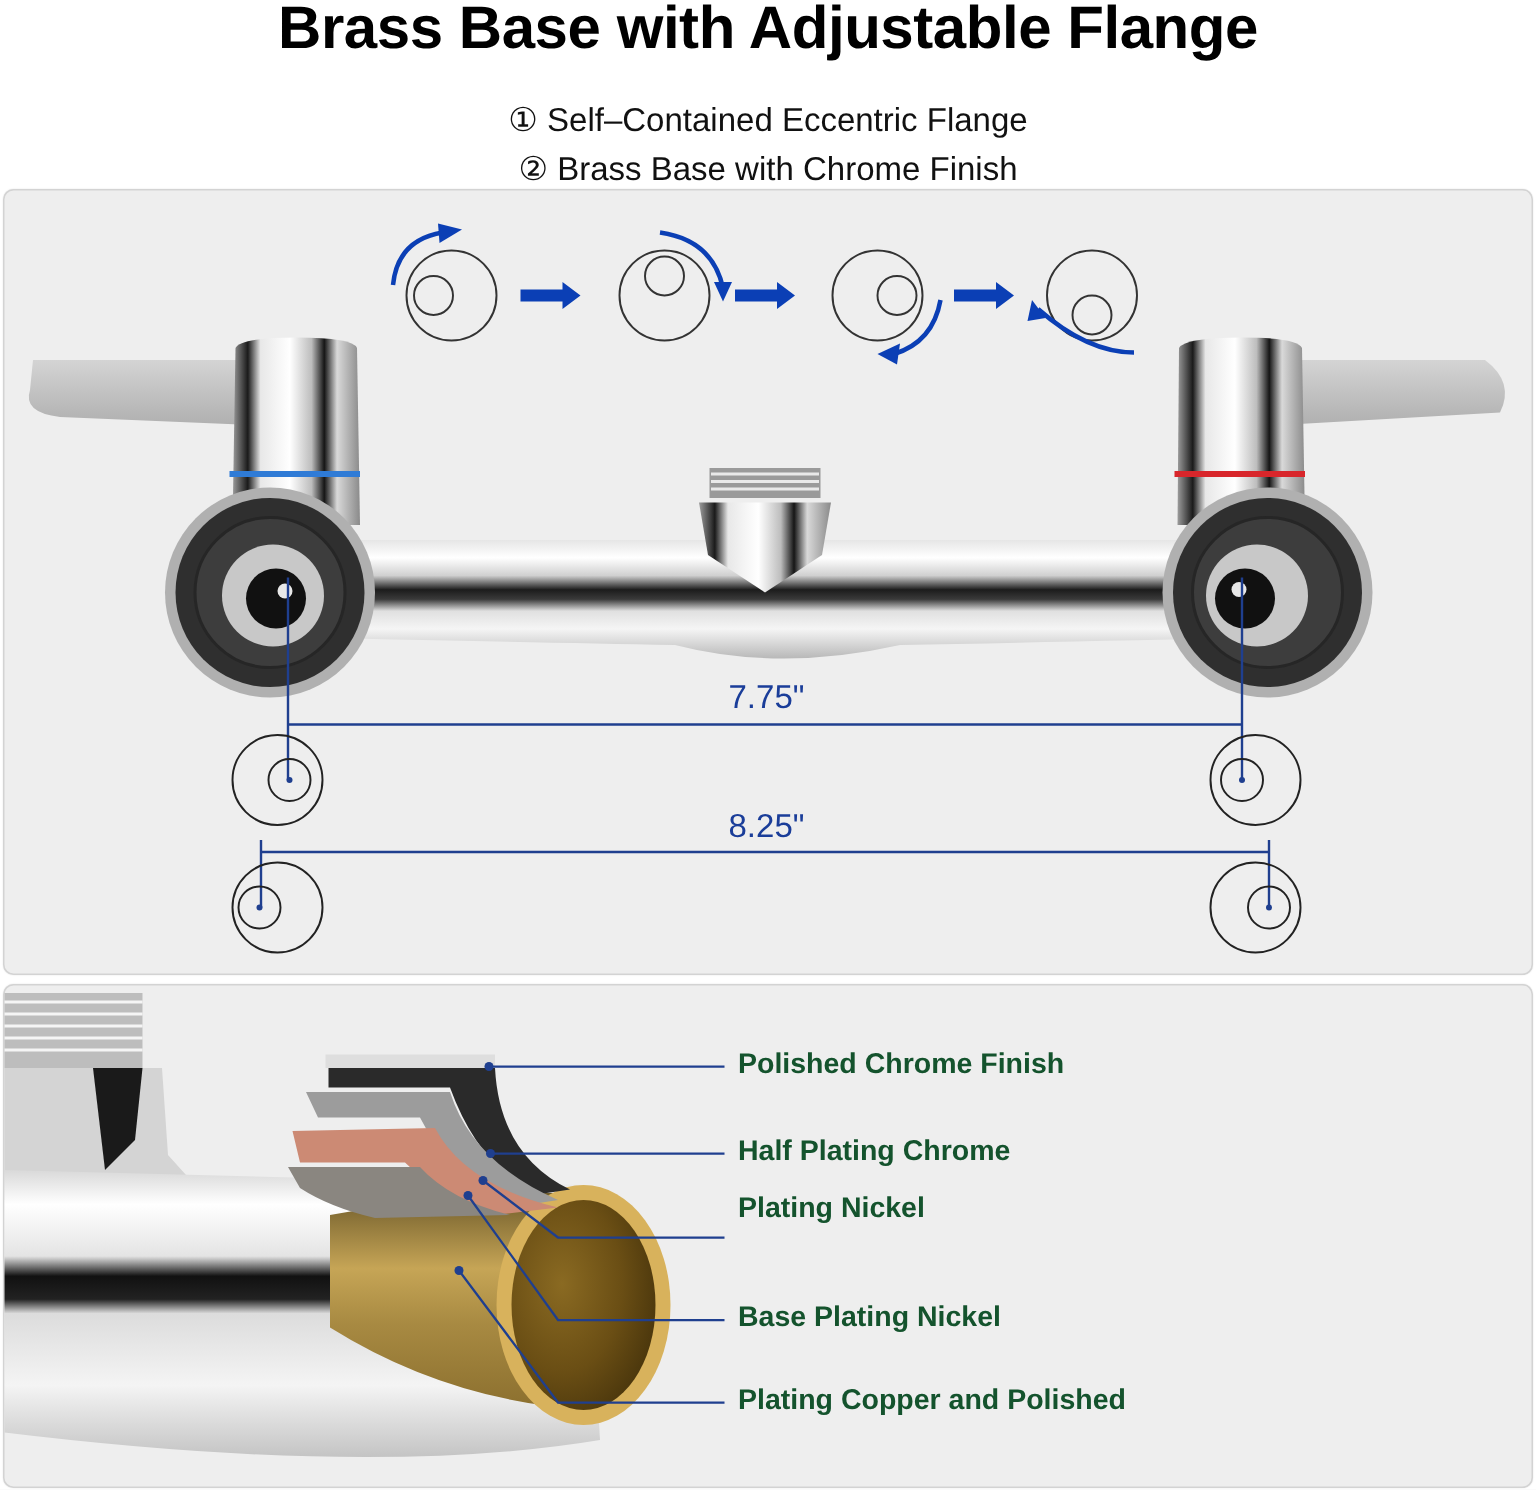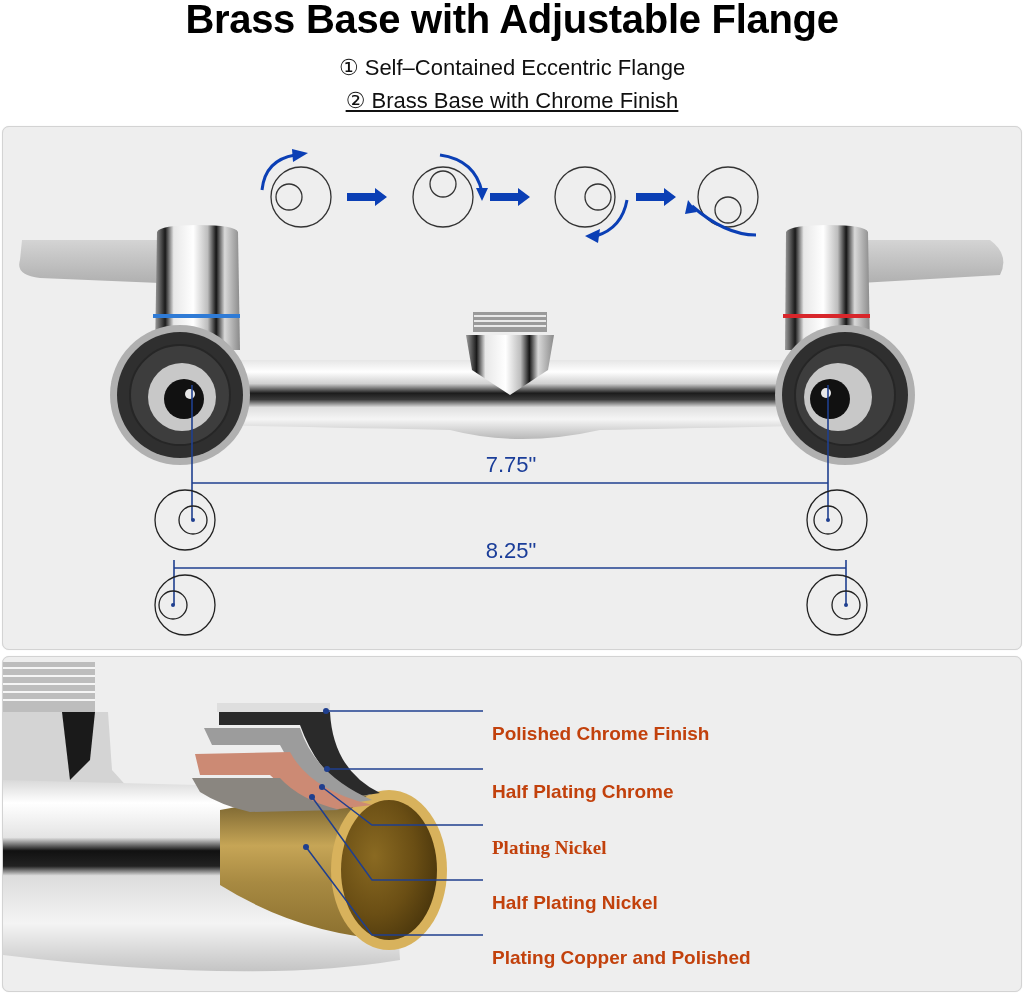--- a/index.html
+++ b/index.html
@@ -1,26 +1,26 @@
 <!DOCTYPE html>
 <html><head>
 <meta charset="utf-8">
 <style>
   html, body { margin:0; padding:0; background:#ffffff; }
   body { width:1024px; height:993px; position:relative; overflow:hidden; font-family:"Liberation Sans", sans-serif; }
   .title { position:absolute; left:0; top:0; width:1024px; text-align:center; font-weight:bold; font-size:40px; line-height:40px; top:-1px; color:#000; letter-spacing:-0.3px; }
-  .subline { position:absolute; left:0; width:1024px; text-align:center; font-size:22px; color:#111; }
+  .subline { position:absolute; left:0; width:1024px; text-align:center; font-size:22px; color:#111;margin-top:12px; }
   .sub1 { top:55px; }
-  .sub2 { top:88px;text-decoration:underline; }
+  .sub2 { top:88px; }
   .panel { position:absolute; left:2px; width:1018px; background:#eeeeee; border:1px solid #d3d3d3; border-radius:7px; box-shadow:0 0 1px rgba(0,0,0,0.15); }
   .panel-top { top:126px; height:522px; }
   .panel-bottom { top:656px; height:334px; }
   svg { position:absolute; left:0; top:0; }
   .dim-label { position:absolute; font-size:22px; color:#1a3d99; text-align:center; width:120px; }
-  .layer-label { position:absolute; left:492px; font-weight:bold; font-size:19px; color:#c2410c; white-space:nowrap;margin-top:24px; }
+  .layer-label { position:absolute; left:492px; font-weight:bold; font-size:19px; color:#14532d; white-space:nowrap; }
 </style>
 </head>
 <body>
 
 <div class="title">Brass Base with Adjustable Flange</div>
 <div class="subline sub1">① Self–Contained Eccentric Flange</div>
 <div class="subline sub2">② Brass Base with Chrome Finish</div>
 
 <div class="panel panel-top"></div>
 
@@ -219,15 +219,15 @@
     <circle cx="326" cy="711" r="3"></circle>
       <circle cx="327" cy="769" r="3"></circle>
     <circle cx="322" cy="787" r="3"></circle>
       <circle cx="312" cy="797" r="3"></circle>
     <circle cx="306" cy="847" r="3"></circle>
   </g>
 </svg>
 
 <div class="layer-label" style="top:699px;">Polished Chrome Finish</div>
 <div class="layer-label" style="top:757px;text-align:center;">Half Plating Chrome</div>
-<div class="layer-label" style="top:813px;font-family:Liberation Serif, serif;">Plating Nickel</div>
-<div class="layer-label" style="top:868px;">Half Plating Nickel</div>
+<div class="layer-label" style="top:795px;">Plating Nickel</div>
+<div class="layer-label" style="top:868px;">Base Plating Nickel</div>
 <div class="layer-label" style="top:923px;">Plating Copper and Polished</div>
 
 </body></html>

